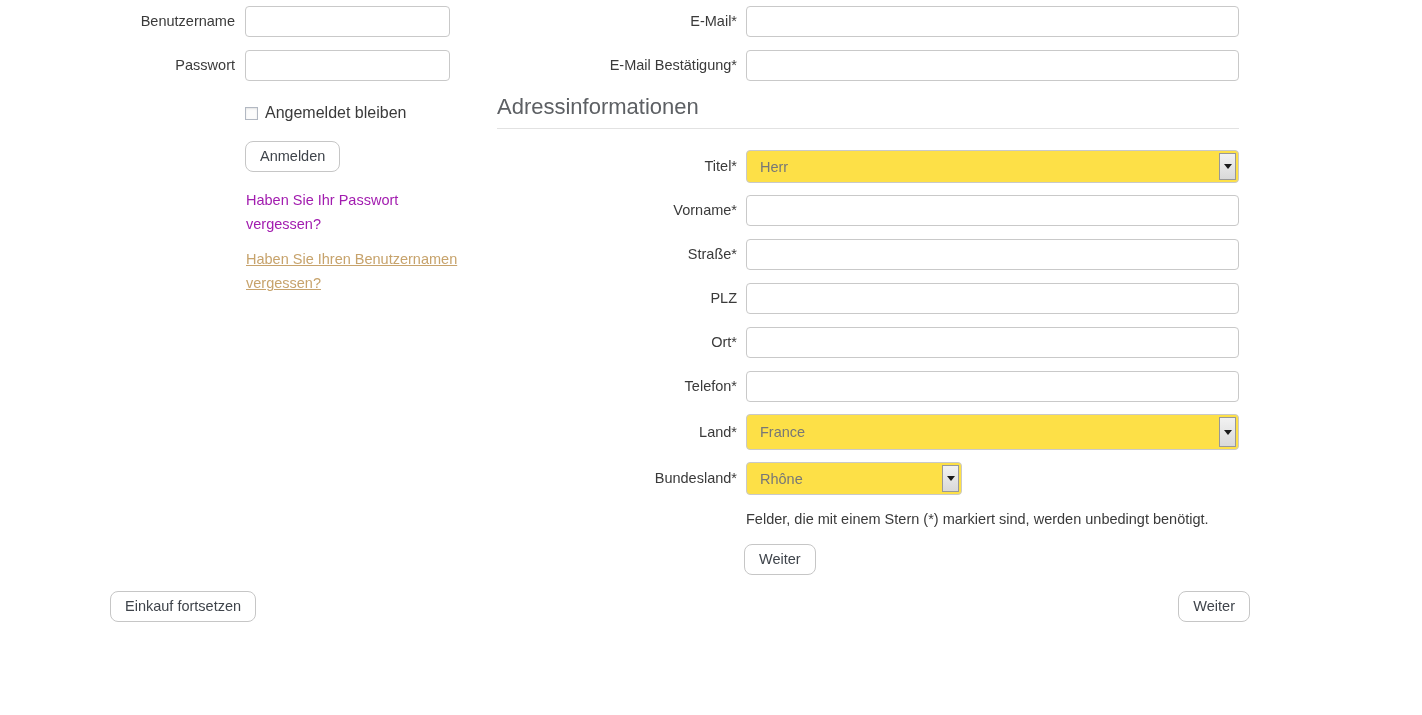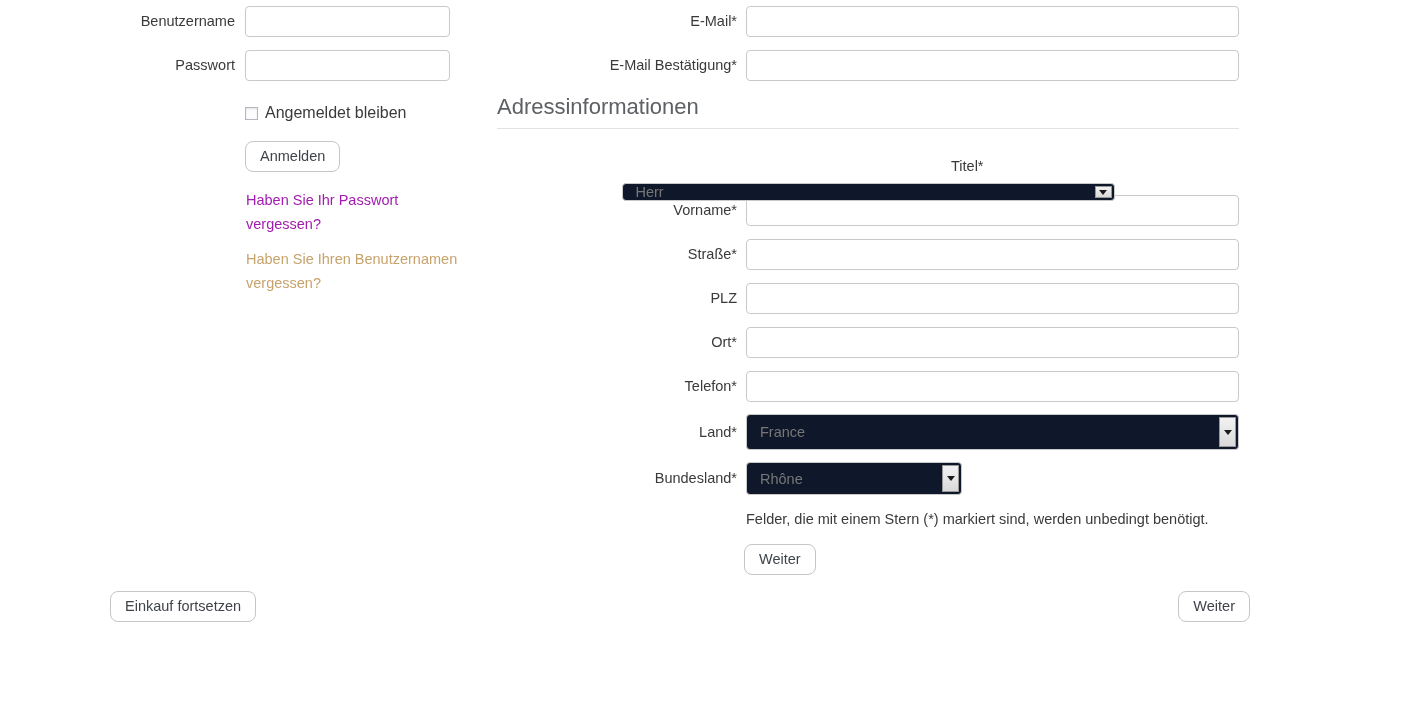--- a/index.html
+++ b/index.html
@@ -24,21 +24,21 @@
     height: 31px; border: 1px solid #c9c9c9; border-radius: 4px;
     background: #fff; padding: 0 8px; font-size: 14px; color: #333;
     font-family: "Liberation Sans", "DejaVu Sans", sans-serif; outline: none;
   }
   .txt-left  { width: 205px; }
   .txt-wide  { width: 493px; }
 
   
   .select {
     position: relative; height: 33px; border: 1px solid #c9c9c9; border-radius: 4px;
-    background: #0f172a; display: flex; align-items: center; padding-left: 13px;
+    background: #fde047; display: flex; align-items: center; padding-left: 13px;
     color: #777; font-size: 14.5px; cursor: default;
   }
   .select-wide   { width: 493px; }
   .select-narrow { width: 216px; }
   .select-tall   { height: 36px; }
   .select-arrow {
     position: absolute; right: 2px; top: 2px; bottom: 2px; width: 17px;
     background: linear-gradient(#f2f2f2, #d9d9d9);
     border: 1px solid #989898;
     display: flex; align-items: center; justify-content: center;
@@ -64,29 +64,29 @@
     width: 13px; height: 13px; border: 1px solid #b2b8c2; background: #fcfcfc;
     box-shadow: inset 0 1px 2px rgba(0,0,0,0.10); display: inline-block;
   }
   .remember-label { margin-left: 7px; font-size: 16px; color: #3a3a3a; }
   .login-btn { margin: 20px 0 0 245px; }
   .link {
     display: block; margin-left: 246px; width: 218px;
     font-size: 14.5px; line-height: 24px; text-decoration: none; cursor: pointer;
   }
   .link-1 { margin-top: 16px; }
-  .link-2 { margin-top: 11px; }
+  .link-2 { margin-top: 11px; text-decoration: underline; }
 
   
   .addr-heading {
     font-size: 22px; font-weight: 400; color: #5d6064;
     margin-top: 11px; line-height: 27px;
   }
   .addr-rule { border: 0; border-top: 1px solid #e2e2e2; margin: 8px 0 0 0; }
-  .addr-first { margin-top: 21px; flex-direction: column; }
+  .addr-first { margin-top: 21px; }
 
   .required-note { margin: 16px 0 0 249px; font-size: 14.5px; color: #3a3a3a; line-height: 16px; }
   .form-next { margin: 17px 0 0 247px; }
 
   .bottom-bar {
     margin: 16px 110px 0 110px; width: 1140px;
     display: flex; justify-content: space-between; align-items: flex-start;
   }
 </style>
 </head>

